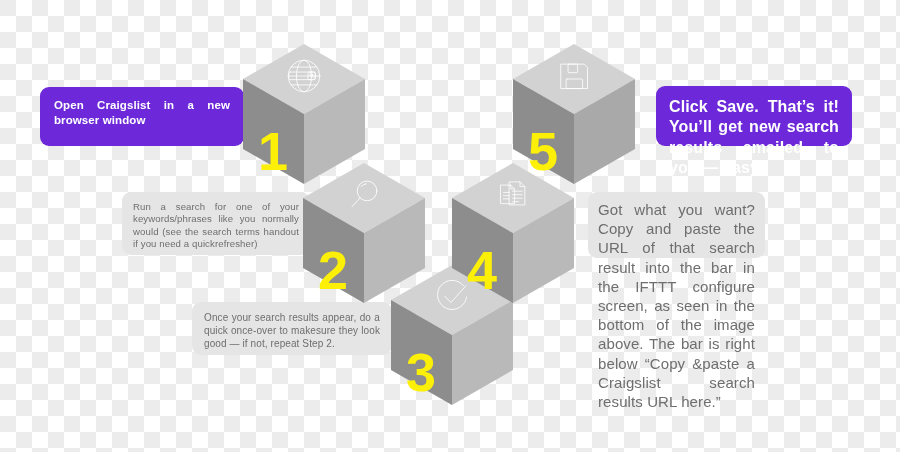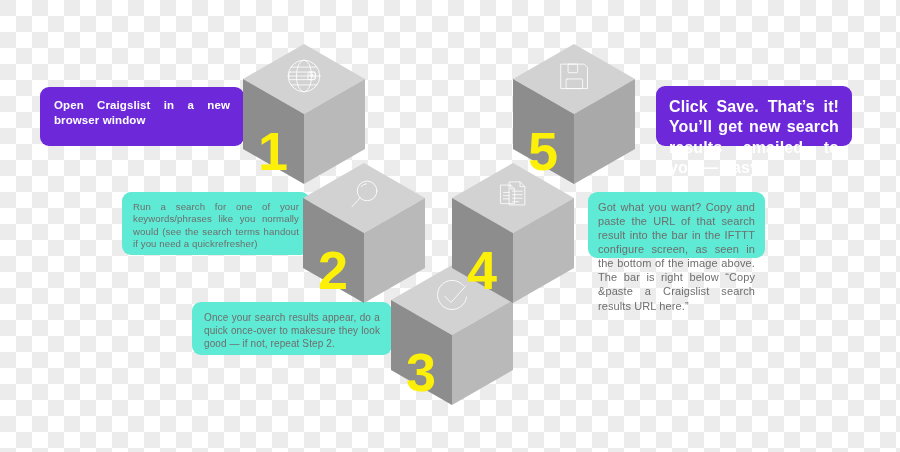--- a/index.html
+++ b/index.html
@@ -21,28 +21,28 @@
     letter-spacing:.1px;
     z-index:5;
   }
   .callout .txt{display:block;}
   .callout.dark{
     background:#6d28d9;
     color:#ffffff;
     font-weight:bold;
   }
   .callout.light{
-    background:#5eead4;
+    background:#e5e5e5;
     color:#6e6e6e;
   }
 
   #box1{left:40px;  top:87px;  width:204px; height:59px; padding:11px 14px; font-size:11.5px; text-align:justify;}
   #box2{left:122px; top:192px; width:188px; height:63px; padding:9px 11px;  font-size:9.6px;  text-align:justify;}
   #box3{left:192px; top:302px; width:200px; height:53px; padding:10px 12px; font-size:10px;   text-align:justify;}
-  #box4{left:588px; top:192px; width:177px; height:66px; padding:8px 10px;  font-size:11px;  text-align:justify;}
+  #box4{left:588px; top:192px; width:177px; height:66px; padding:8px 10px;  font-size:15px;  text-align:justify;}
   #box5{left:656px; top:86px;  width:196px; height:60px; padding:11px 13px; font-size:16px; text-align:justify;}
 
   
   .cube{position:absolute;z-index:10;}
   .cube svg{display:block;overflow:visible;}
   .num{
     font-family:"Liberation Sans", sans-serif;
     font-weight:bold;
     fill:#fdf008;
   }

